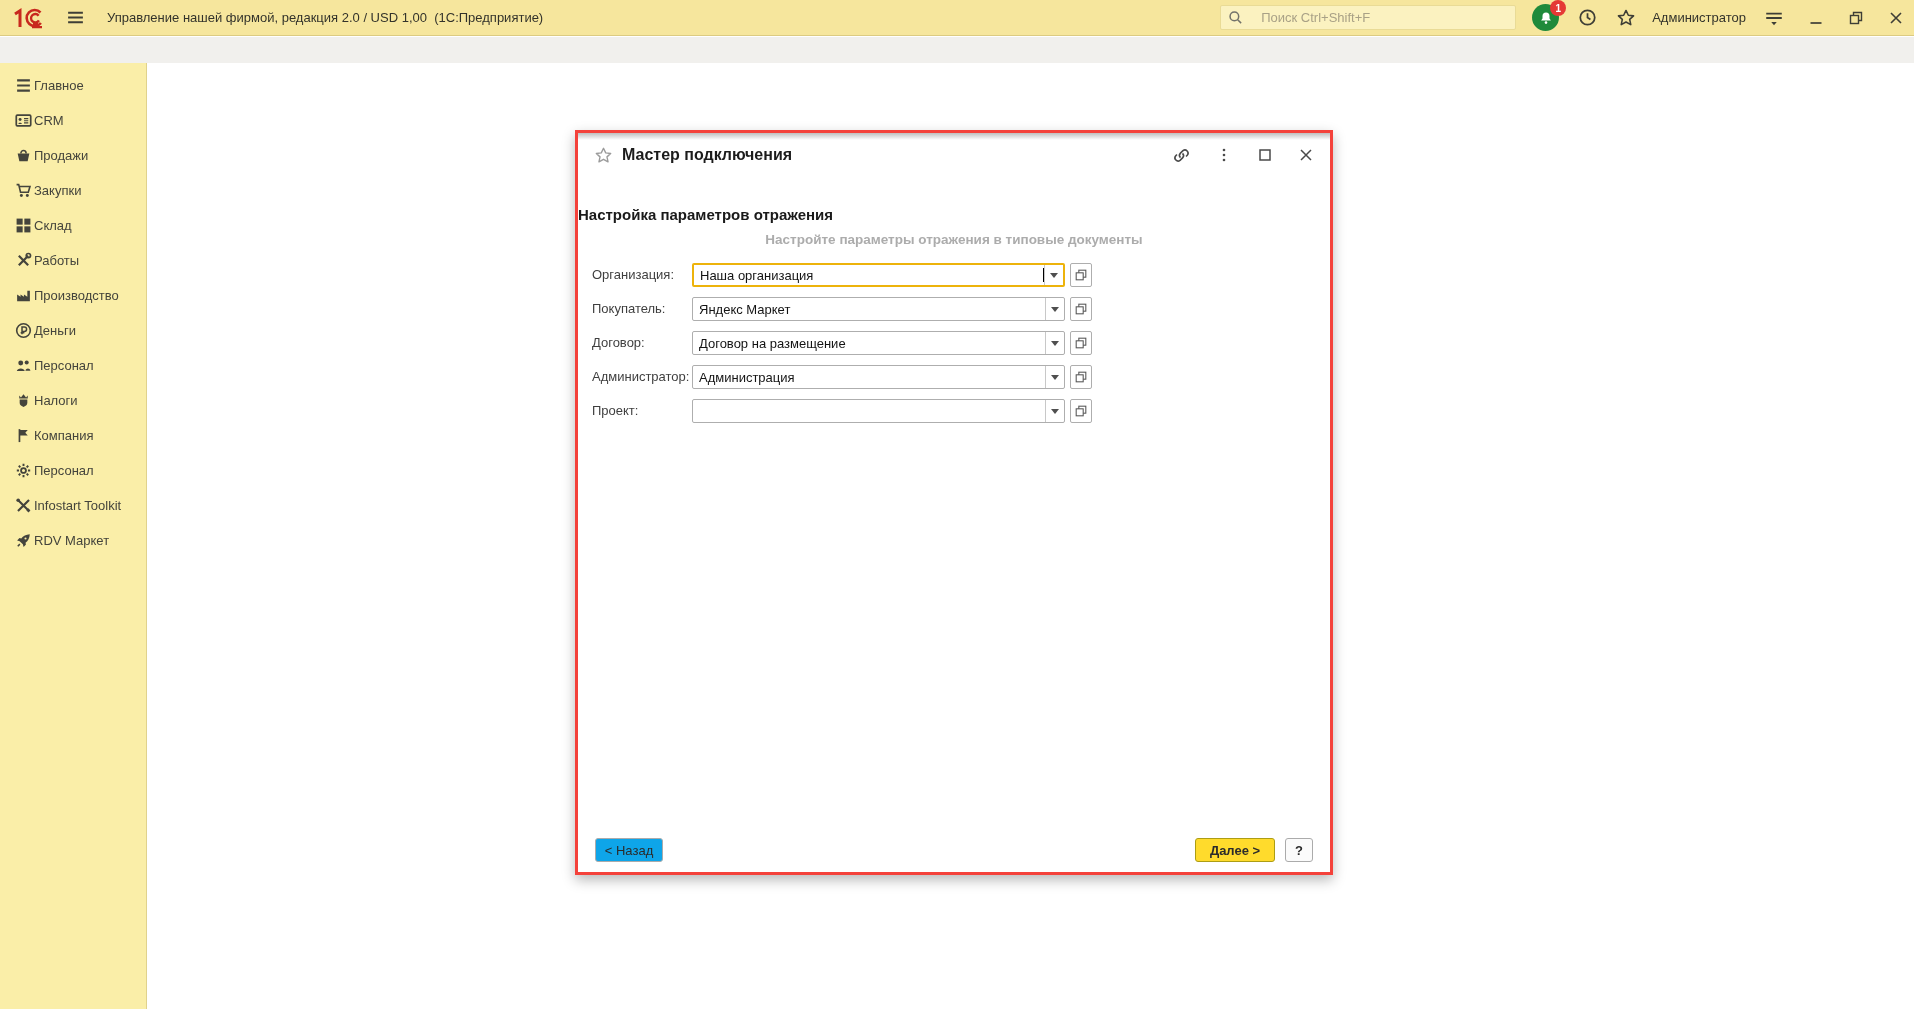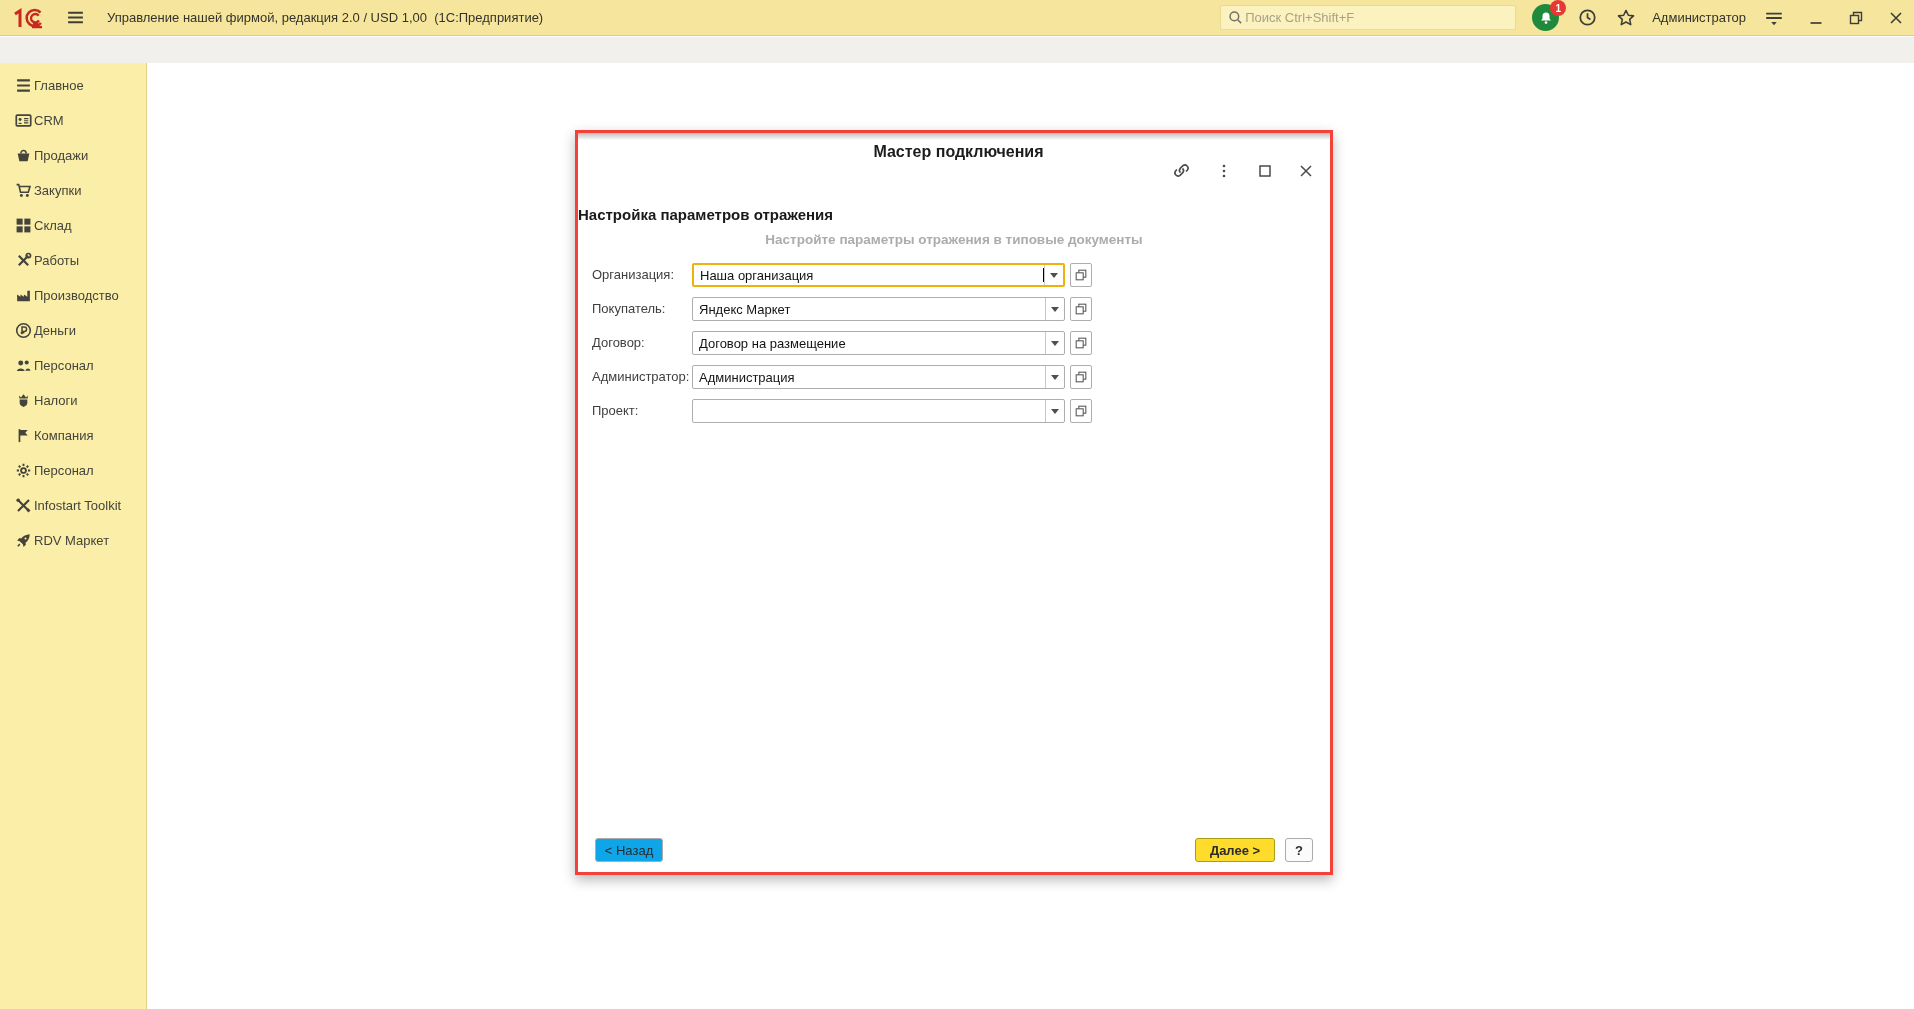--- a/index.html
+++ b/index.html
@@ -15,21 +15,21 @@
     position:absolute; top:0; left:0; width:1914px; height:36px;
     background:#F6E69D; border-bottom:1px solid #DCCB82;
     display:flex; align-items:center;
   }
   .logo { margin-left:12px; cursor:pointer; }
   .burger { margin-left:18px; cursor:pointer; }
   .app-title { margin-left:22px; font-size:13px; color:#33332B; white-space:pre; }
   .top-right { margin-left:auto; display:flex; align-items:center; margin-right:10px; }
   .searchbox {
     width:296px; height:25px; background:#FBF2C0; border:1px solid #E9DB96;
-    border-radius:2px; display:flex; align-items:center; padding:0 7px; gap:2px;
+    border-radius:2px; display:flex; align-items:center; padding:0 7px; gap:18px;
   }
   .searchbox input {
     flex:1; border:none; outline:none; background:transparent;
     font-family:"Liberation Sans", sans-serif; font-size:13px; color:#55544a;
   }
   .searchbox input::placeholder { color:#A9A186; }
   .bell-wrap { position:relative; margin-left:16px; cursor:pointer; }
   .bell-circle {
     width:27px; height:27px; border-radius:50%; background:#1F8A3B;
     display:flex; align-items:center; justify-content:center;
@@ -65,21 +65,21 @@
     position:absolute; left:575px; top:130px; width:758px; height:745px;
     border:3px solid #F4423B; background:#fff;
     box-shadow:0 5px 12px rgba(0,0,0,.28);
   }
   .dialog::before {
     content:""; position:absolute; top:0; left:0; right:0; height:7px;
     background:linear-gradient(#BFBFBF, rgba(255,255,255,0)); pointer-events:none;
   }
   .dlg-titlebar {
     position:absolute; top:10px; left:16px; right:16px; height:24px;
-    display:flex; align-items:center;flex-direction:column;
+    display:flex; align-items:center;
   }
   .dlg-title { font-size:16px; font-weight:700; color:#1c1c1c; margin-left:9px; }
   .dlg-icons { margin-left:auto; display:flex; align-items:center; gap:25px; }
   .dlg-icons > div { cursor:pointer; }
   .dlg-heading {
     position:absolute; top:73px; left:0; right:0; text-align:left;
     font-size:15px; font-weight:700; color:#1a1a1a;
   }
   .dlg-subheading {
     position:absolute; top:99px; left:0; right:0; text-align:center;

